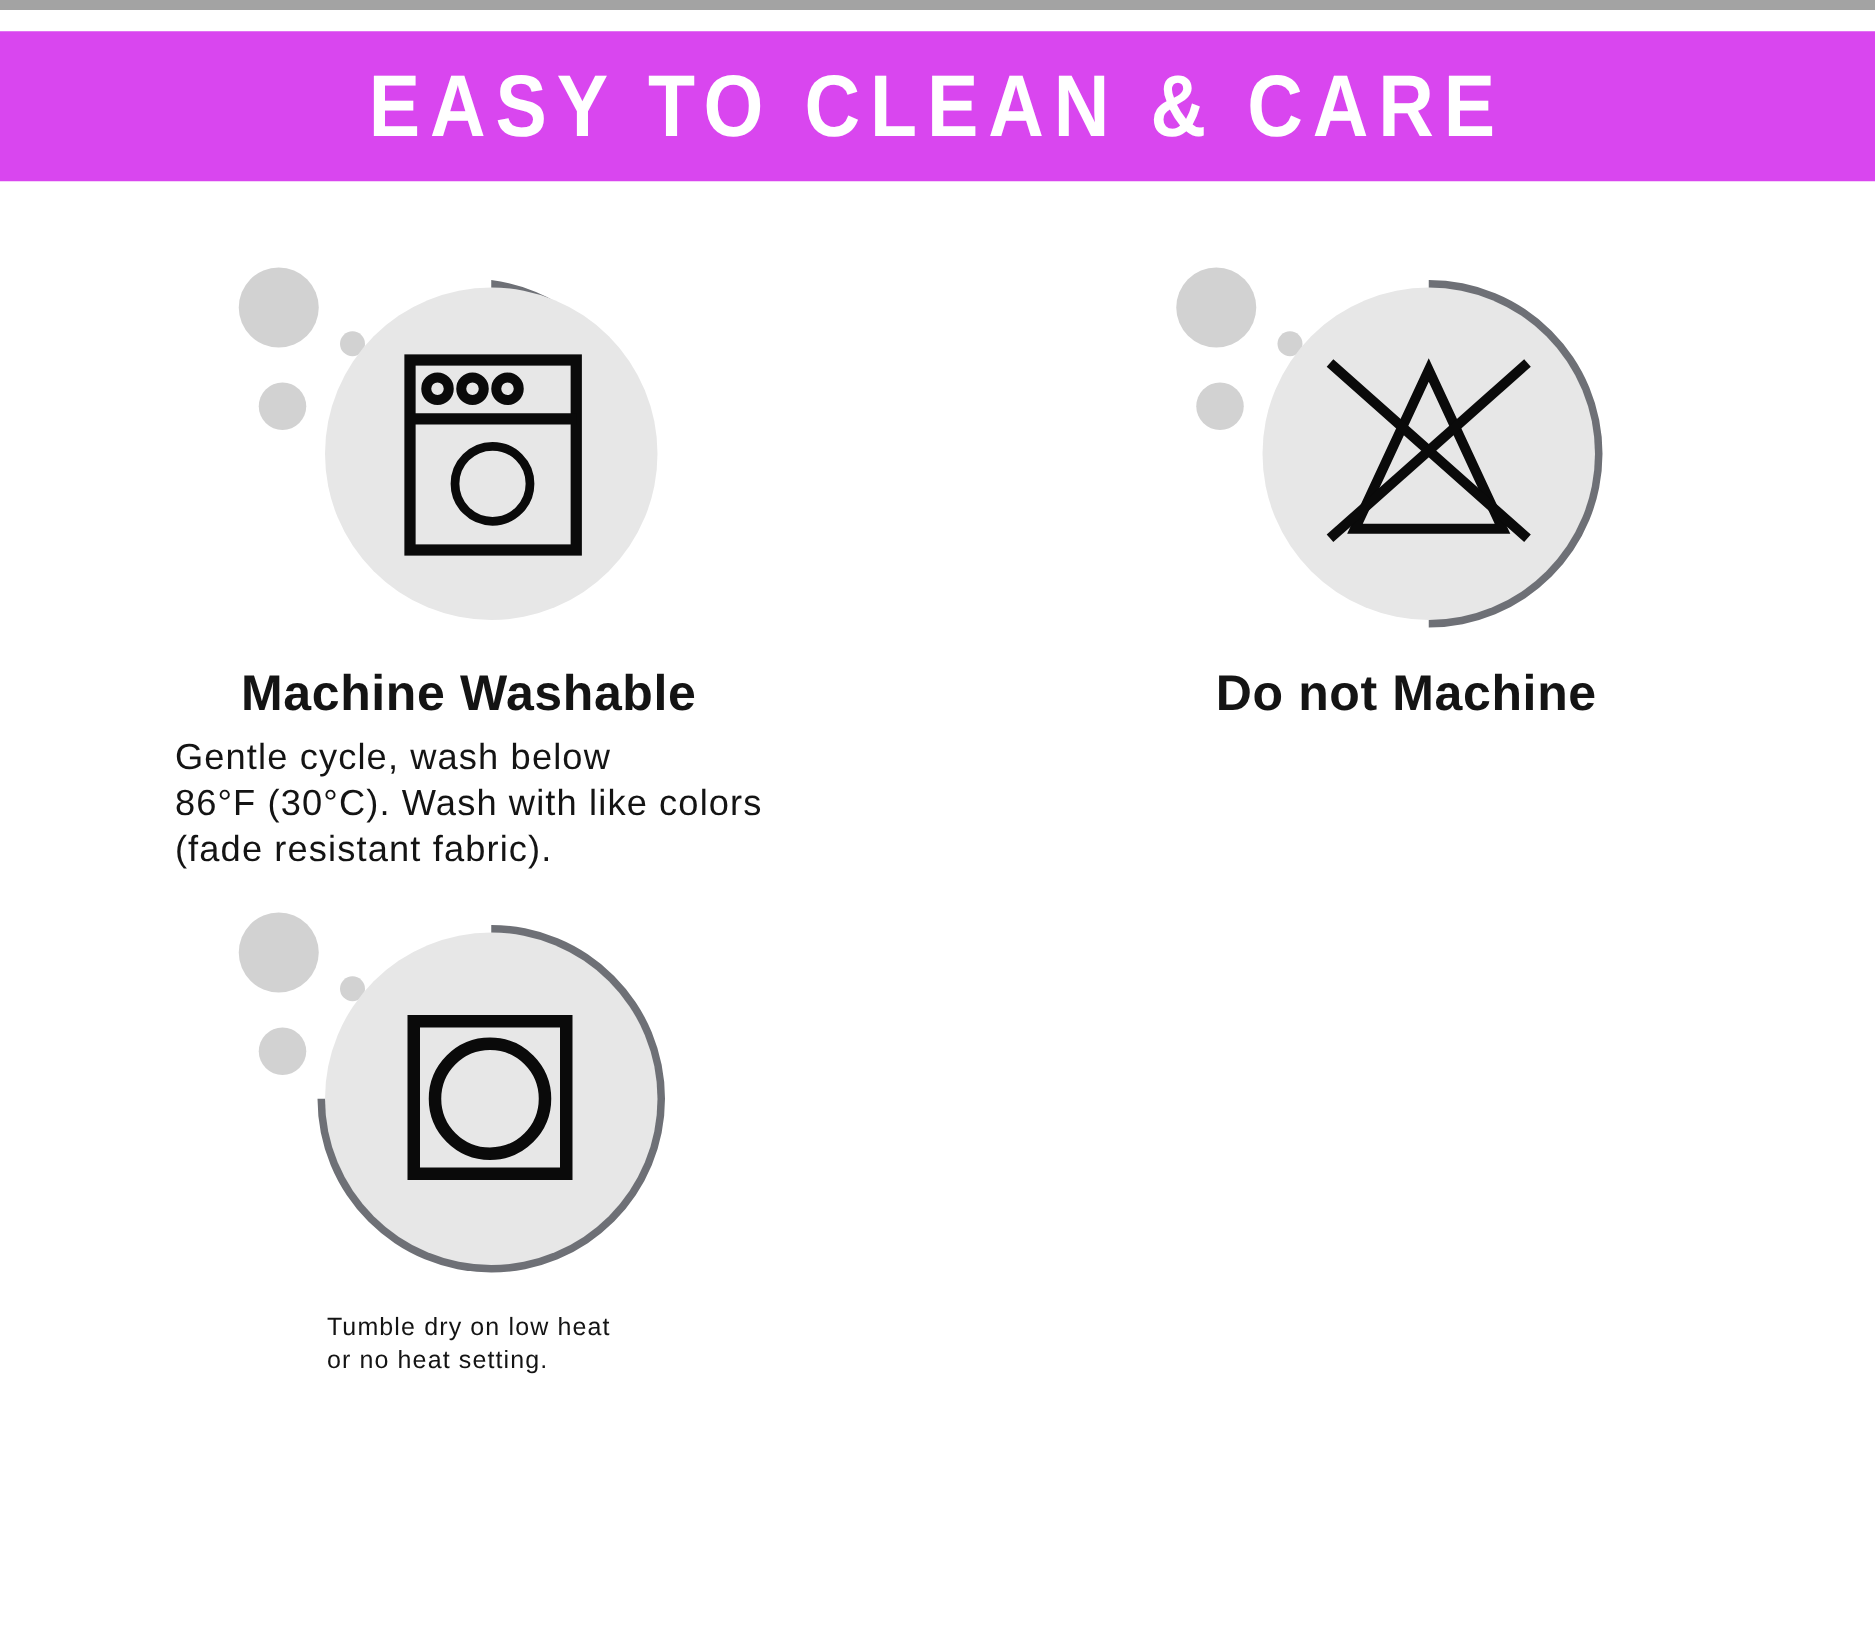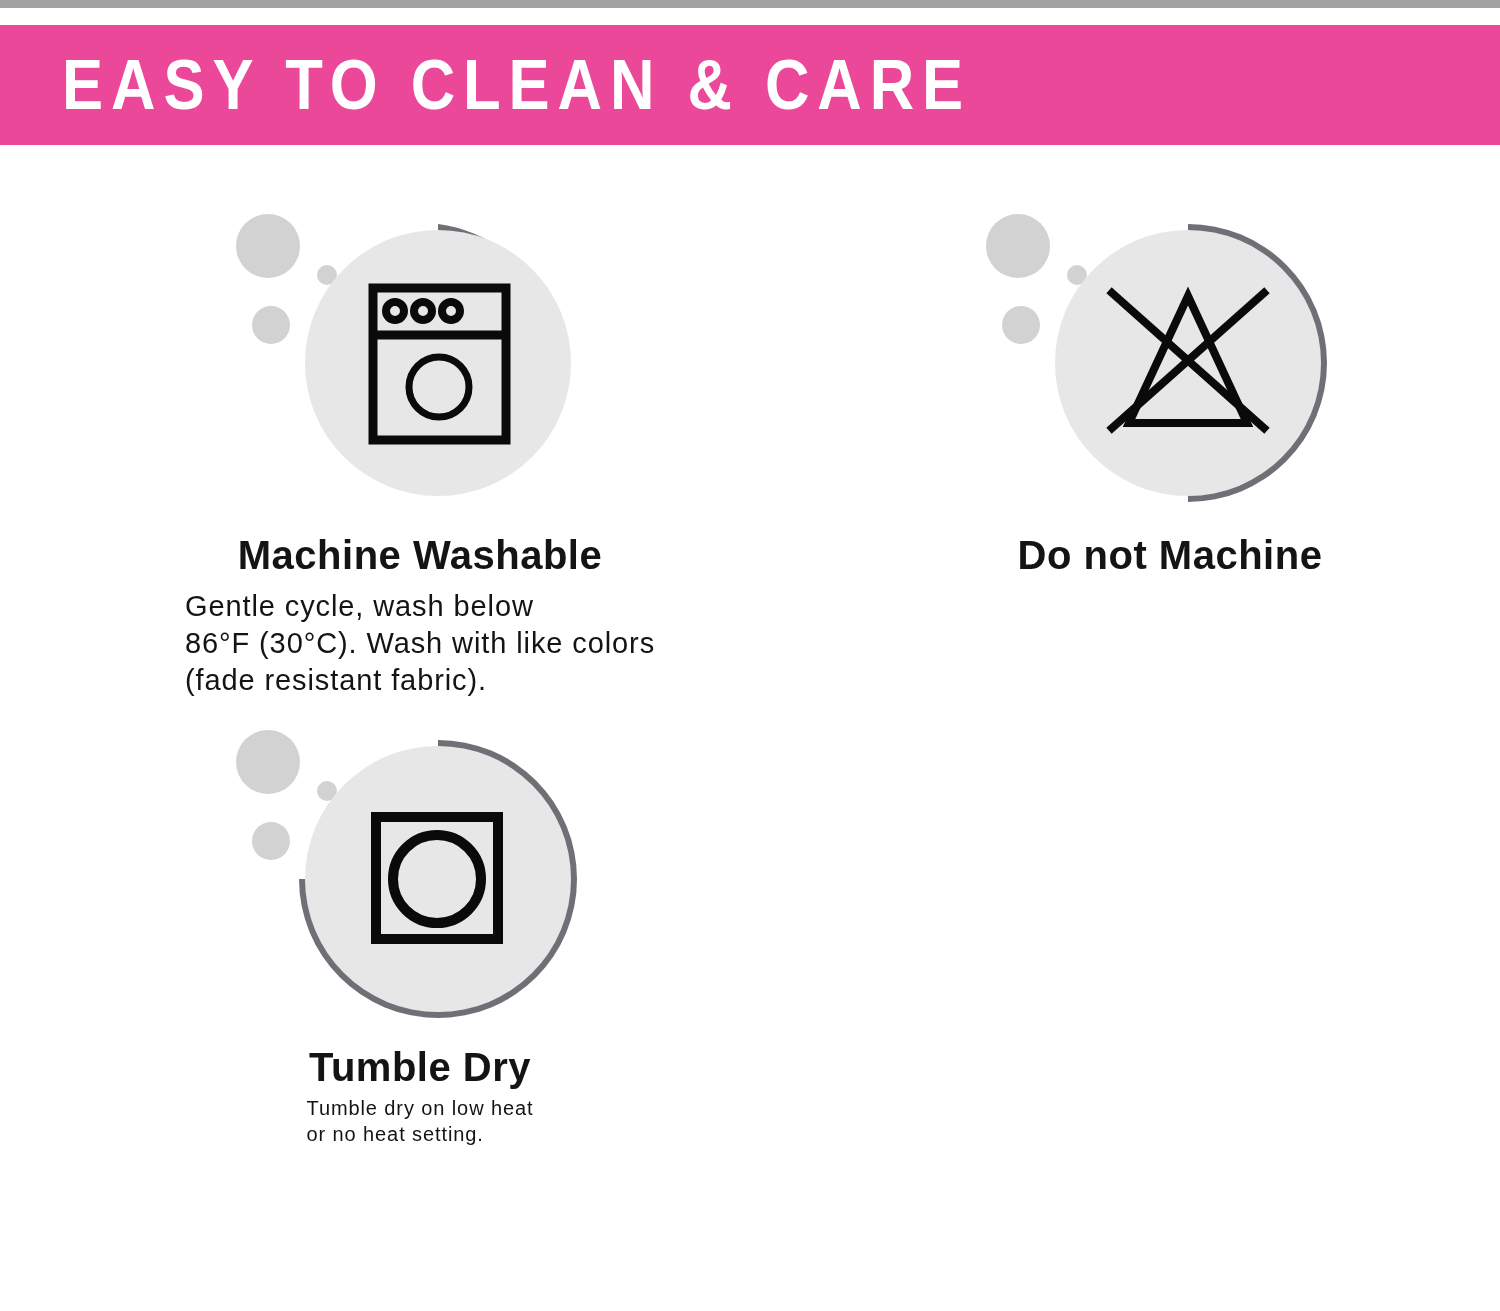--- a/index.html
+++ b/index.html
@@ -24,24 +24,24 @@
     background: #a3a3a3;
   }
   .header-gap {
     width: 100%;
     height: 17px;
     background: #ffffff;
   }
   .header-banner {
     width: 100%;
     height: 120px;
-    background: #ec4899;
+    background: #d946ef;
     display: flex;
     align-items: center;
-    justify-content: flex-start;
+    justify-content: center;
   }
   .header-title {
     color: #ffffff;
     font-size: 70px;
     font-weight: 700;
     letter-spacing: 9px;
     line-height: 1;
     text-transform: uppercase;
     transform: scaleX(0.88);
     transform-origin: center;
@@ -49,21 +49,20 @@
   }
 
   
   .care-grid {
     width: 1388px;
     display: grid;
     grid-template-columns: 750px 750px;
     grid-template-rows: auto auto;
     padding-top: 38px;
     box-sizing: border-box;
-    padding-left: 45px;
   }
   .care-card {
     display: flex;
     flex-direction: column;
     align-items: center;
     position: relative;
   }
 
   
   .badge {
@@ -181,19 +180,18 @@
         <path d="M 228 41 A 139 139 0 1 1 89 180 L 117 180 A 111 111 0 1 0 228 69 Z" fill="#6e7076"></path>
 
         <circle cx="228" cy="180" r="133" fill="#e7e7e7"></circle>
 
         <g fill="none" stroke="#0a0a0a" stroke-width="10">
           <rect x="166" y="118" width="122" height="122"></rect>
           <circle cx="227" cy="180" r="44"></circle>
         </g>
       </svg>
     </div>
-    <h2 class="card-heading">Tumble Dry</h2>
     <p class="card-desc">Tumble dry on low heat
 or no heat setting.</p>
   </div>
 
 
 </div>
 
 </body></html>

